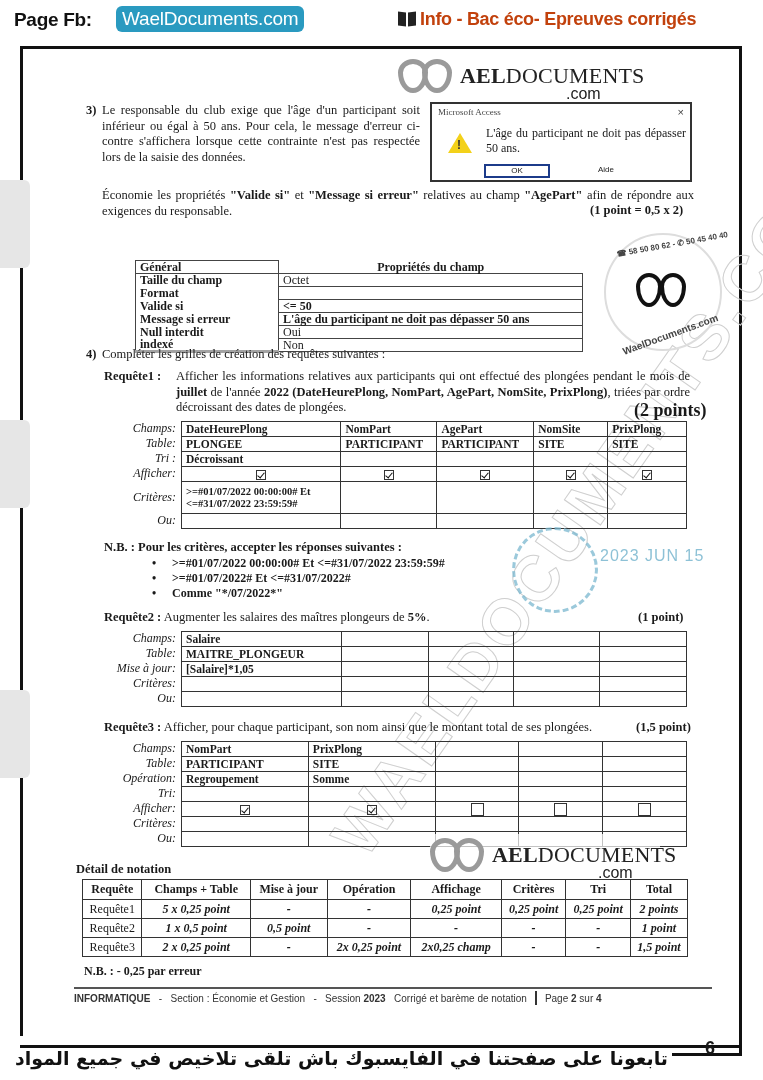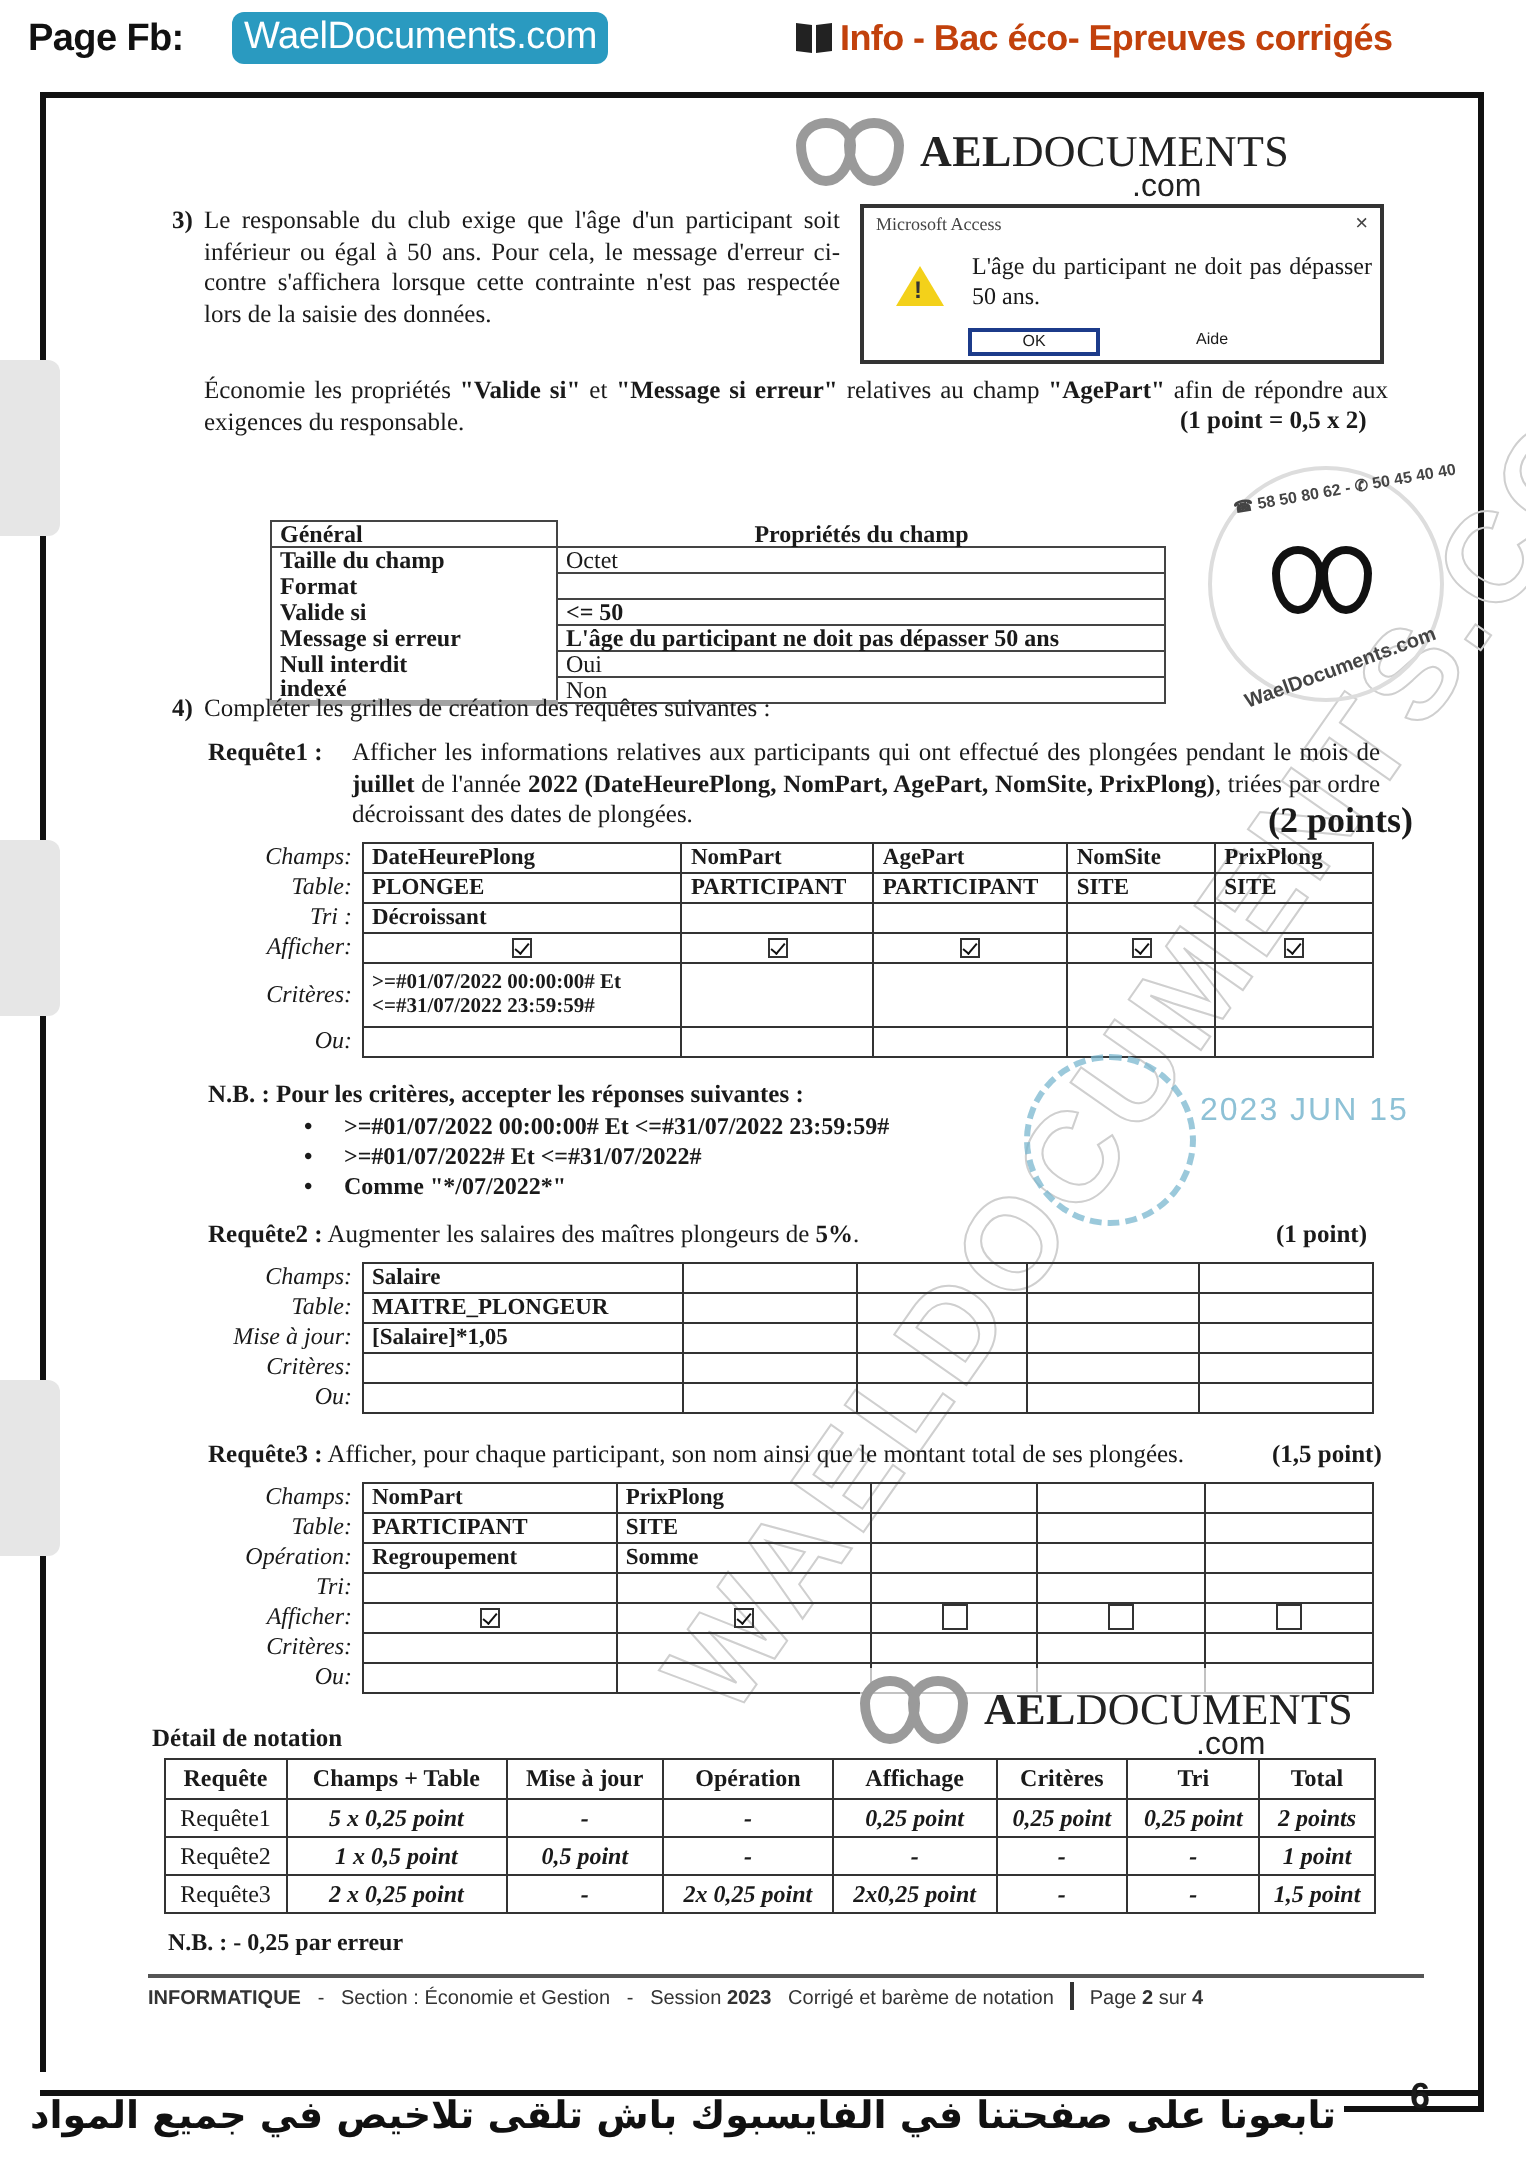--- a/index.html
+++ b/index.html
@@ -424,21 +424,21 @@
     <td>-</td>
     <td>-</td>
     <td>-</td>
     <td>1 point</td>
   </tr>
   <tr>
     <td class="rq">Requête3</td>
     <td>2 x 0,25 point</td>
     <td>-</td>
     <td>2x 0,25 point</td>
-    <td>2x0,25 point</td>
+    <td>2x0,25 champ</td>
     <td>-</td>
     <td>-</td>
     <td>1,5 point</td>
   </tr>
 </tbody>
   </table>
 <div class="abs bold" style="left:84px;top:964px;font-size:12px;">N.B. : - 0,25 par erreur</div>
 
 <div class="footer-line"></div>
 <div class="footer">

